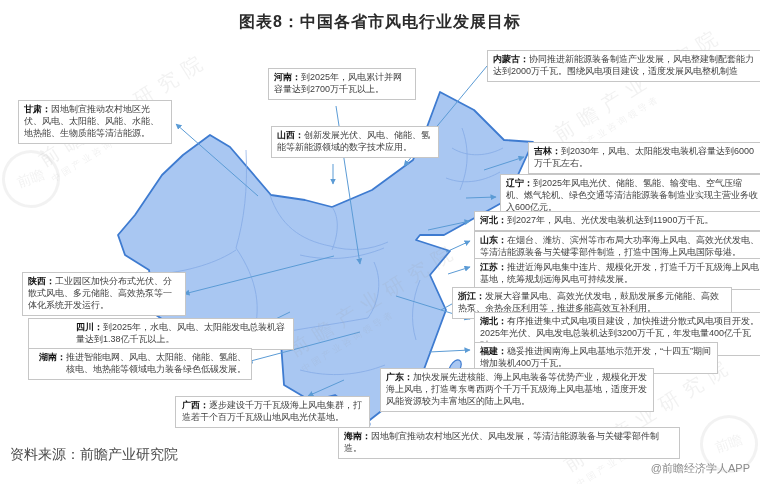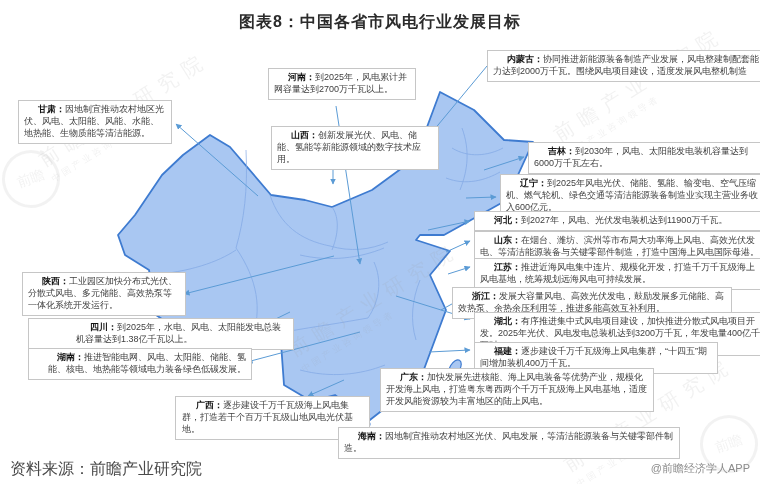--- a/index.html
+++ b/index.html
@@ -3,22 +3,22 @@
 <meta charset="utf-8">
 <style>
   html,body{margin:0;padding:0;background:#fff;}
   .stage{position:relative;width:760px;height:484px;background:#fff;overflow:hidden;
          font-family:"Liberation Sans","DejaVu Sans",sans-serif;}
   .title{position:absolute;top:12px;left:0;width:760px;text-align:center;
          font-size:16px;font-weight:bold;color:#2b2b2b;letter-spacing:1px;}
   svg.maplayer{position:absolute;left:0;top:0;}
   .box{position:absolute;background:#fff;border:1px solid #c6c6c6;padding:3px 5px;
        font-size:9px;line-height:1.32;color:#404040;z-index:5;}
-  .box b{color:#141414;margin-left:14px;}
-  .footer-src{position:absolute;left:10px;bottom:4px;font-size:16px;color:#4a4a4a;z-index:6;}
+  .box b{color:#141414;}
+  .footer-src{position:absolute;left:10px;bottom:20px;font-size:14px;color:#4a4a4a;z-index:6;}
   .footer-credit{position:absolute;right:10px;bottom:8px;font-size:11px;color:#8a8a8a;z-index:6;}
   .wm{position:absolute;color:#9a9a9a;opacity:0.13;transform:rotate(-32deg);
       font-size:20px;letter-spacing:8px;white-space:nowrap;z-index:4;pointer-events:none;}
   .wm .sub{display:block;font-size:9px;letter-spacing:3px;margin-top:2px;}
   .wm-logo{position:absolute;width:52px;height:52px;border:3px solid #9a9a9a;border-radius:50%;
       opacity:0.12;z-index:4;pointer-events:none;display:flex;align-items:center;justify-content:center;
       font-size:14px;color:#9a9a9a;transform:rotate(-20deg);}
 </style>
 </head>
 <body>
@@ -129,21 +129,21 @@
   <div class="box" style="left:474px;top:258px;width:280px;">
     <b>江苏：</b><span>推进近海风电集中连片、规模化开发，打造千万千瓦级海上风电基地，统筹规划远海风电可持续发展。</span>
   </div>
   <div class="box" style="left:452px;top:287px;width:268px;">
     <b>浙江：</b><span>发展大容量风电、高效光伏发电，鼓励发展多元储能、高效热泵、余热余压利用等，推进多能高效互补利用。</span>
   </div>
   <div class="box" style="left:474px;top:312px;width:282px;">
     <b>湖北：</b><span>有序推进集中式风电项目建设，加快推进分散式风电项目开发。2025年光伏、风电发电总装机达到3200万千瓦，年发电量400亿千瓦时。</span>
   </div>
   <div class="box" style="left:474px;top:342px;width:232px;">
-    <b>福建：</b><span>逐步建设千万千瓦级海上风电集群，“十四五”期间增加装机400万千瓦。</span>
+    <b>福建：</b><span>稳妥推进闽南海上风电基地示范开发，“十四五”期间增加装机400万千瓦。</span>
   </div>
   <div class="box" style="left:22px;top:272px;width:152px;">
     <b>陕西：</b><span>工业园区加快分布式光伏、分散式风电、多元储能、高效热泵等一体化系统开发运行。</span>
   </div>
   <div class="box" style="left:28px;top:318px;width:212px;padding-left:47px;">
     <b>四川：</b><span>到2025年，水电、风电、太阳能发电总装机容量达到1.38亿千瓦以上。</span>
   </div>
   <div class="box" style="left:28px;top:348px;width:212px;text-align:right;">
     <b>湖南：</b><span>推进智能电网、风电、太阳能、储能、氢能、核电、地热能等领域电力装备绿色低碳发展。</span>
   </div>

